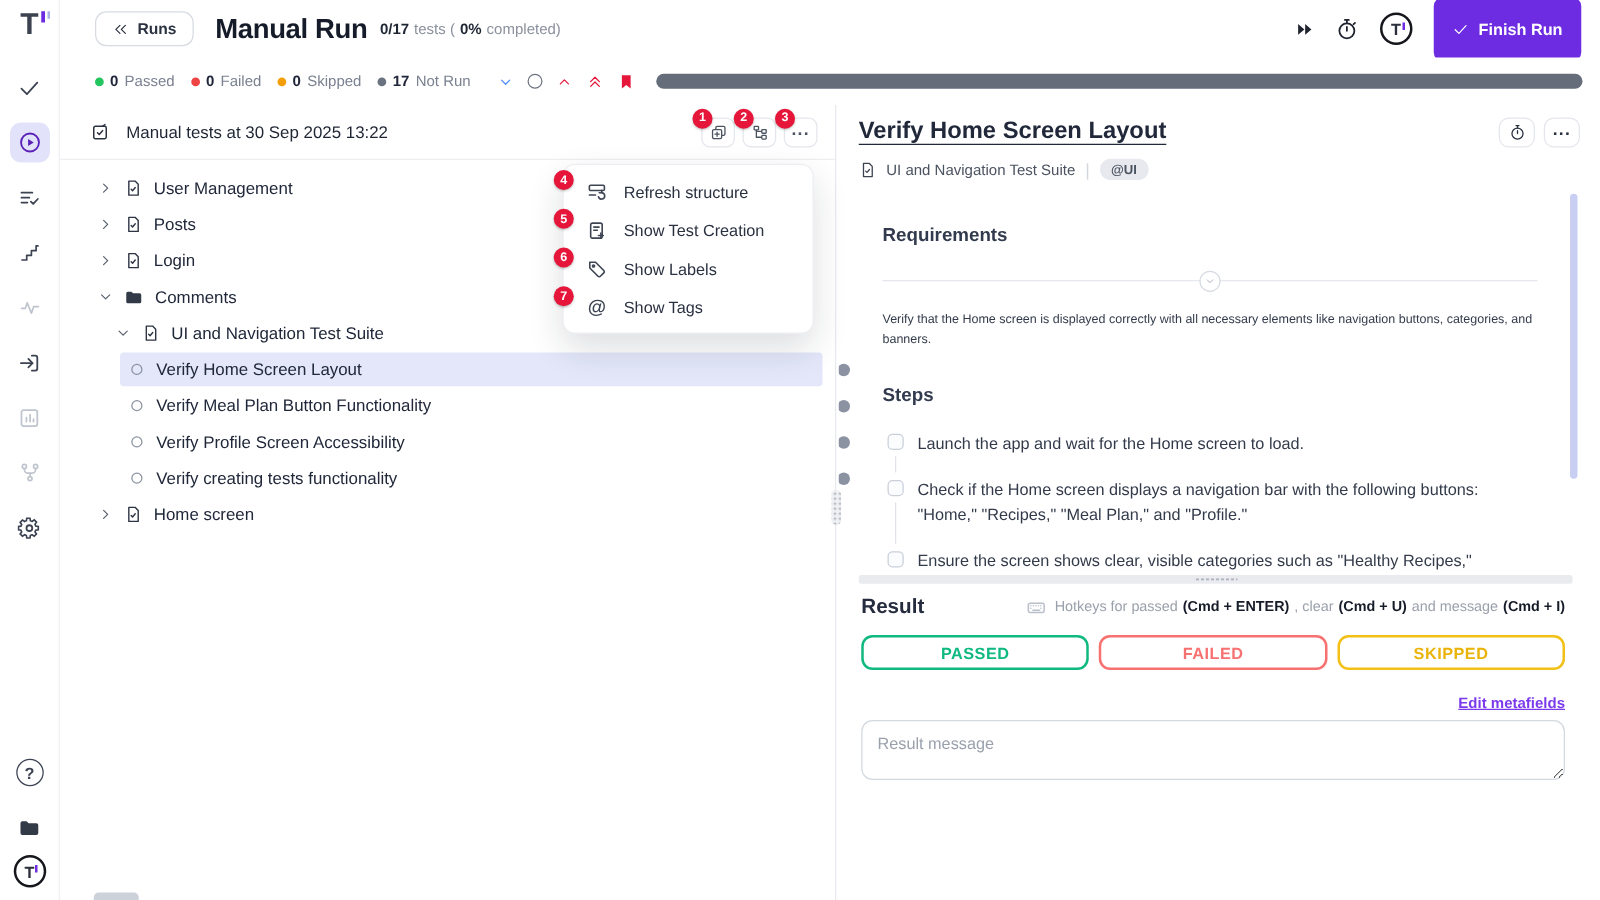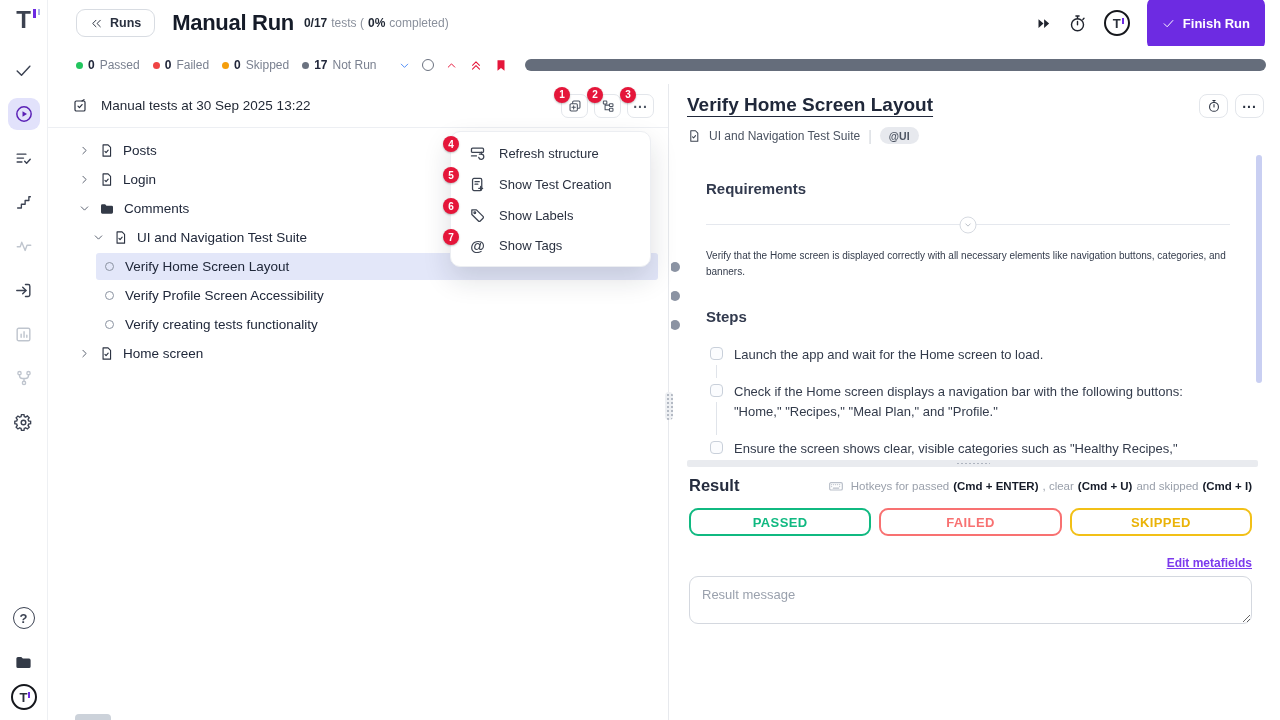--- a/index.html
+++ b/index.html
@@ -384,34 +384,48 @@
             <svg class="ic" width="13" height="13" viewBox="0 0 24 24" stroke-width="2.4">
               <path d="M9 6l6 6-6 6"></path>
             </svg>
           </span>
         <span class="nico">
             <svg class="ic" width="15" height="15" viewBox="0 0 24 24" stroke-width="1.7">
               <path d="M6.5 3h8l4 4v14h-12z"></path>
               <path d="M9.5 13.5l1.8 1.8 3.4-4"></path>
             </svg>
           </span>
-        <span>Posts</span>
+        <span>User Management</span>
       </div>
       <div class="trow ind0">
         <span class="chev">
             <svg class="ic" width="13" height="13" viewBox="0 0 24 24" stroke-width="2.4">
               <path d="M9 6l6 6-6 6"></path>
             </svg>
           </span>
         <span class="nico">
             <svg class="ic" width="15" height="15" viewBox="0 0 24 24" stroke-width="1.7">
               <path d="M6.5 3h8l4 4v14h-12z"></path>
               <path d="M9.5 13.5l1.8 1.8 3.4-4"></path>
             </svg>
           </span>
+        <span>Posts</span>
+      </div>
+      <div class="trow ind0">
+        <span class="chev">
+            <svg class="ic" width="13" height="13" viewBox="0 0 24 24" stroke-width="2.4">
+              <path d="M9 6l6 6-6 6"></path>
+            </svg>
+          </span>
+        <span class="nico">
+            <svg class="ic" width="15" height="15" viewBox="0 0 24 24" stroke-width="1.7">
+              <path d="M6.5 3h8l4 4v14h-12z"></path>
+              <path d="M9.5 13.5l1.8 1.8 3.4-4"></path>
+            </svg>
+          </span>
         <span>Login</span>
       </div>
       <div class="trow ind0">
         <span class="chev">
             <svg class="ic" width="13" height="13" viewBox="0 0 24 24" stroke-width="2.4">
               <path d="M6 9l6 6 6-6"></path>
             </svg>
           </span>
         <span class="nico">
             <svg width="16" height="16" viewBox="0 0 24 24" fill="#333a47">
@@ -430,20 +444,25 @@
             <svg class="ic" width="15" height="15" viewBox="0 0 24 24" stroke-width="1.7">
               <path d="M6.5 3h8l4 4v14h-12z"></path>
               <path d="M9.5 13.5l1.8 1.8 3.4-4"></path>
             </svg>
           </span>
         <span>UI and Navigation Test Suite</span>
       </div>
       <div class="trow test selected">
         <span class="tcirc"></span>
         <span>Verify Home Screen Layout</span>
+        <span class="rdot"></span>
+      </div>
+      <div class="trow test">
+        <span class="tcirc"></span>
+        <span>Verify Meal Plan Button Functionality</span>
         <span class="rdot"></span>
       </div>
       <div class="trow test">
         <span class="tcirc"></span>
         <span>Verify Profile Screen Accessibility</span>
         <span class="rdot"></span>
       </div>
       <div class="trow test">
         <span class="tcirc"></span>
         <span>Verify creating tests functionality</span>
@@ -582,21 +601,21 @@
           <span class="kb">
               <svg class="ic" width="16" height="16" viewBox="0 0 24 24" stroke-width="1.5">
                 <rect x="2.5" y="7" width="19" height="11" rx="2"></rect>
                 <path d="M5.5 10h.01M8.5 10h.01M11.5 10h.01M14.5 10h.01M17.5 10h.01M5.5 12.8h.01M17.5 12.8h.01M8 15.3h8"></path>
               </svg>
             </span>
           <span>Hotkeys for passed</span>
           <b>(Cmd + ENTER)</b>
           <span>, clear</span>
           <b>(Cmd + U)</b>
-          <span>and skipped</span>
+          <span>and message</span>
           <b>(Cmd + I)</b>
         </div>
       </div>
       <div class="res-btns">
         <button class="res-btn passed">PASSED</button>
         <button class="res-btn failed">FAILED</button>
         <button class="res-btn skipped">SKIPPED</button>
       </div>
       <div class="edit-row">
         <a class="edit-link">Edit metafields</a>

